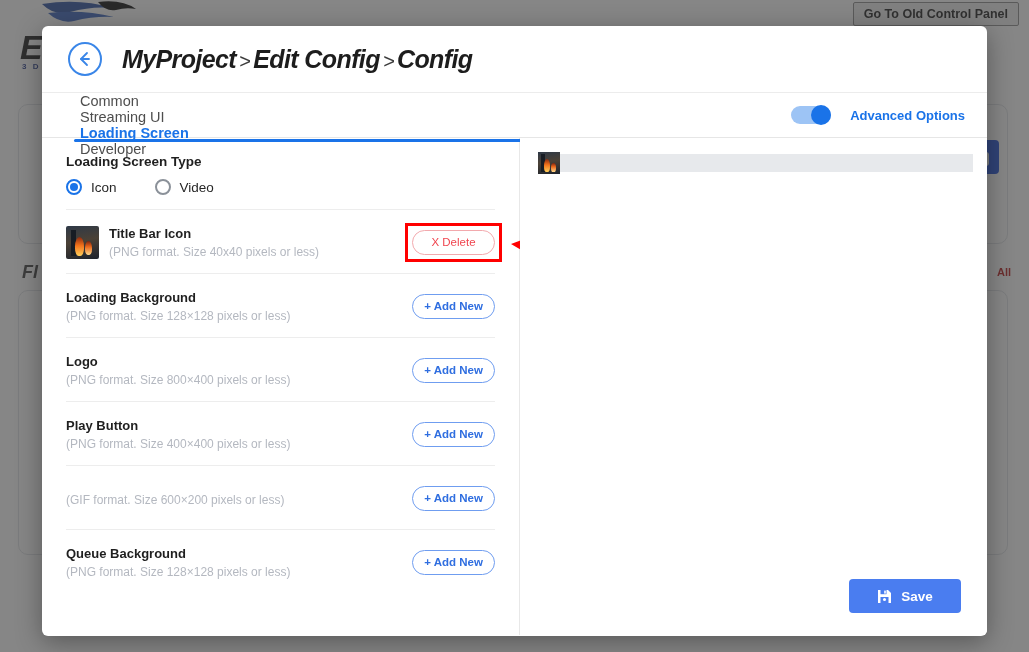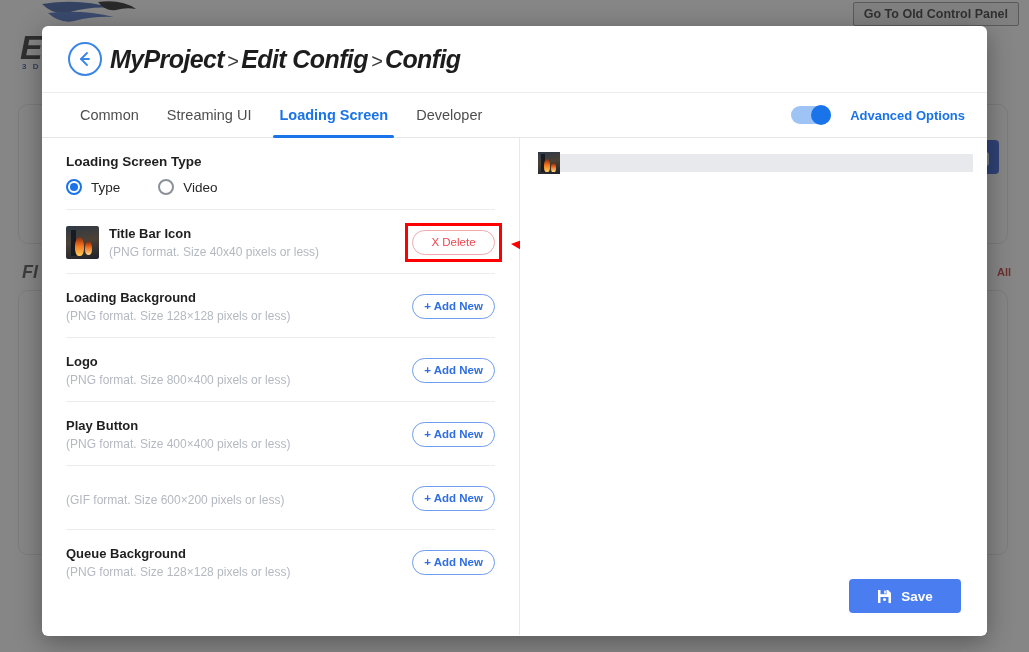--- a/index.html
+++ b/index.html
@@ -90,32 +90,33 @@
     border-bottom: 1px solid #ececec;
   }
   .back-btn {
     width: 34px; height: 34px; border-radius: 50%;
     border: 2px solid #3a86e8;
     display: flex; align-items: center; justify-content: center;
     flex: 0 0 auto;
   }
   .back-btn svg { display: block; }
   .breadcrumb {
-    margin-left: 8px;
+    margin-left: 20px;
     font-size: 25px; font-weight: bold; font-style: italic;
     color: #1d1d1d; letter-spacing: -0.6px;
     white-space: nowrap;
   }
   .breadcrumb .sep { color: #3c3c3c; font-weight: normal; font-size: 20px; padding: 0 3px; }
 
   .tabbar {
     position: relative; height: 45px;
     border-bottom: 1px solid #e6e6e6;
     display: flex; align-items: stretch;
     padding-left: 24px;
+    flex-direction: column;
   }
   .tab {
     display: flex; align-items: center;
     padding: 0 14px;
     font-size: 14.5px; color: #4e4e4e;
     position: relative;
   }
   .tab.active { color: #1a73e8; font-weight: bold; }
   .tab.active::after {
     content: ""; position: absolute; left: 8px; right: 8px; bottom: -1px;
@@ -303,21 +304,21 @@
   </div>
 
   <div class="modal-body">
 
     <div class="left-pane">
 
       <div class="section-label">Loading Screen Type</div>
       <div class="radio-row">
         <div class="radio on">
           <span class="dot"></span>
-          <span class="lbl">Type</span>
+          <span class="lbl">Icon</span>
         </div>
         <div class="radio">
           <span class="dot"></span>
           <span class="lbl">Video</span>
         </div>
       </div>
 
       <div class="asset-row">
         <div class="thumb">
           <div class="tower"></div>

